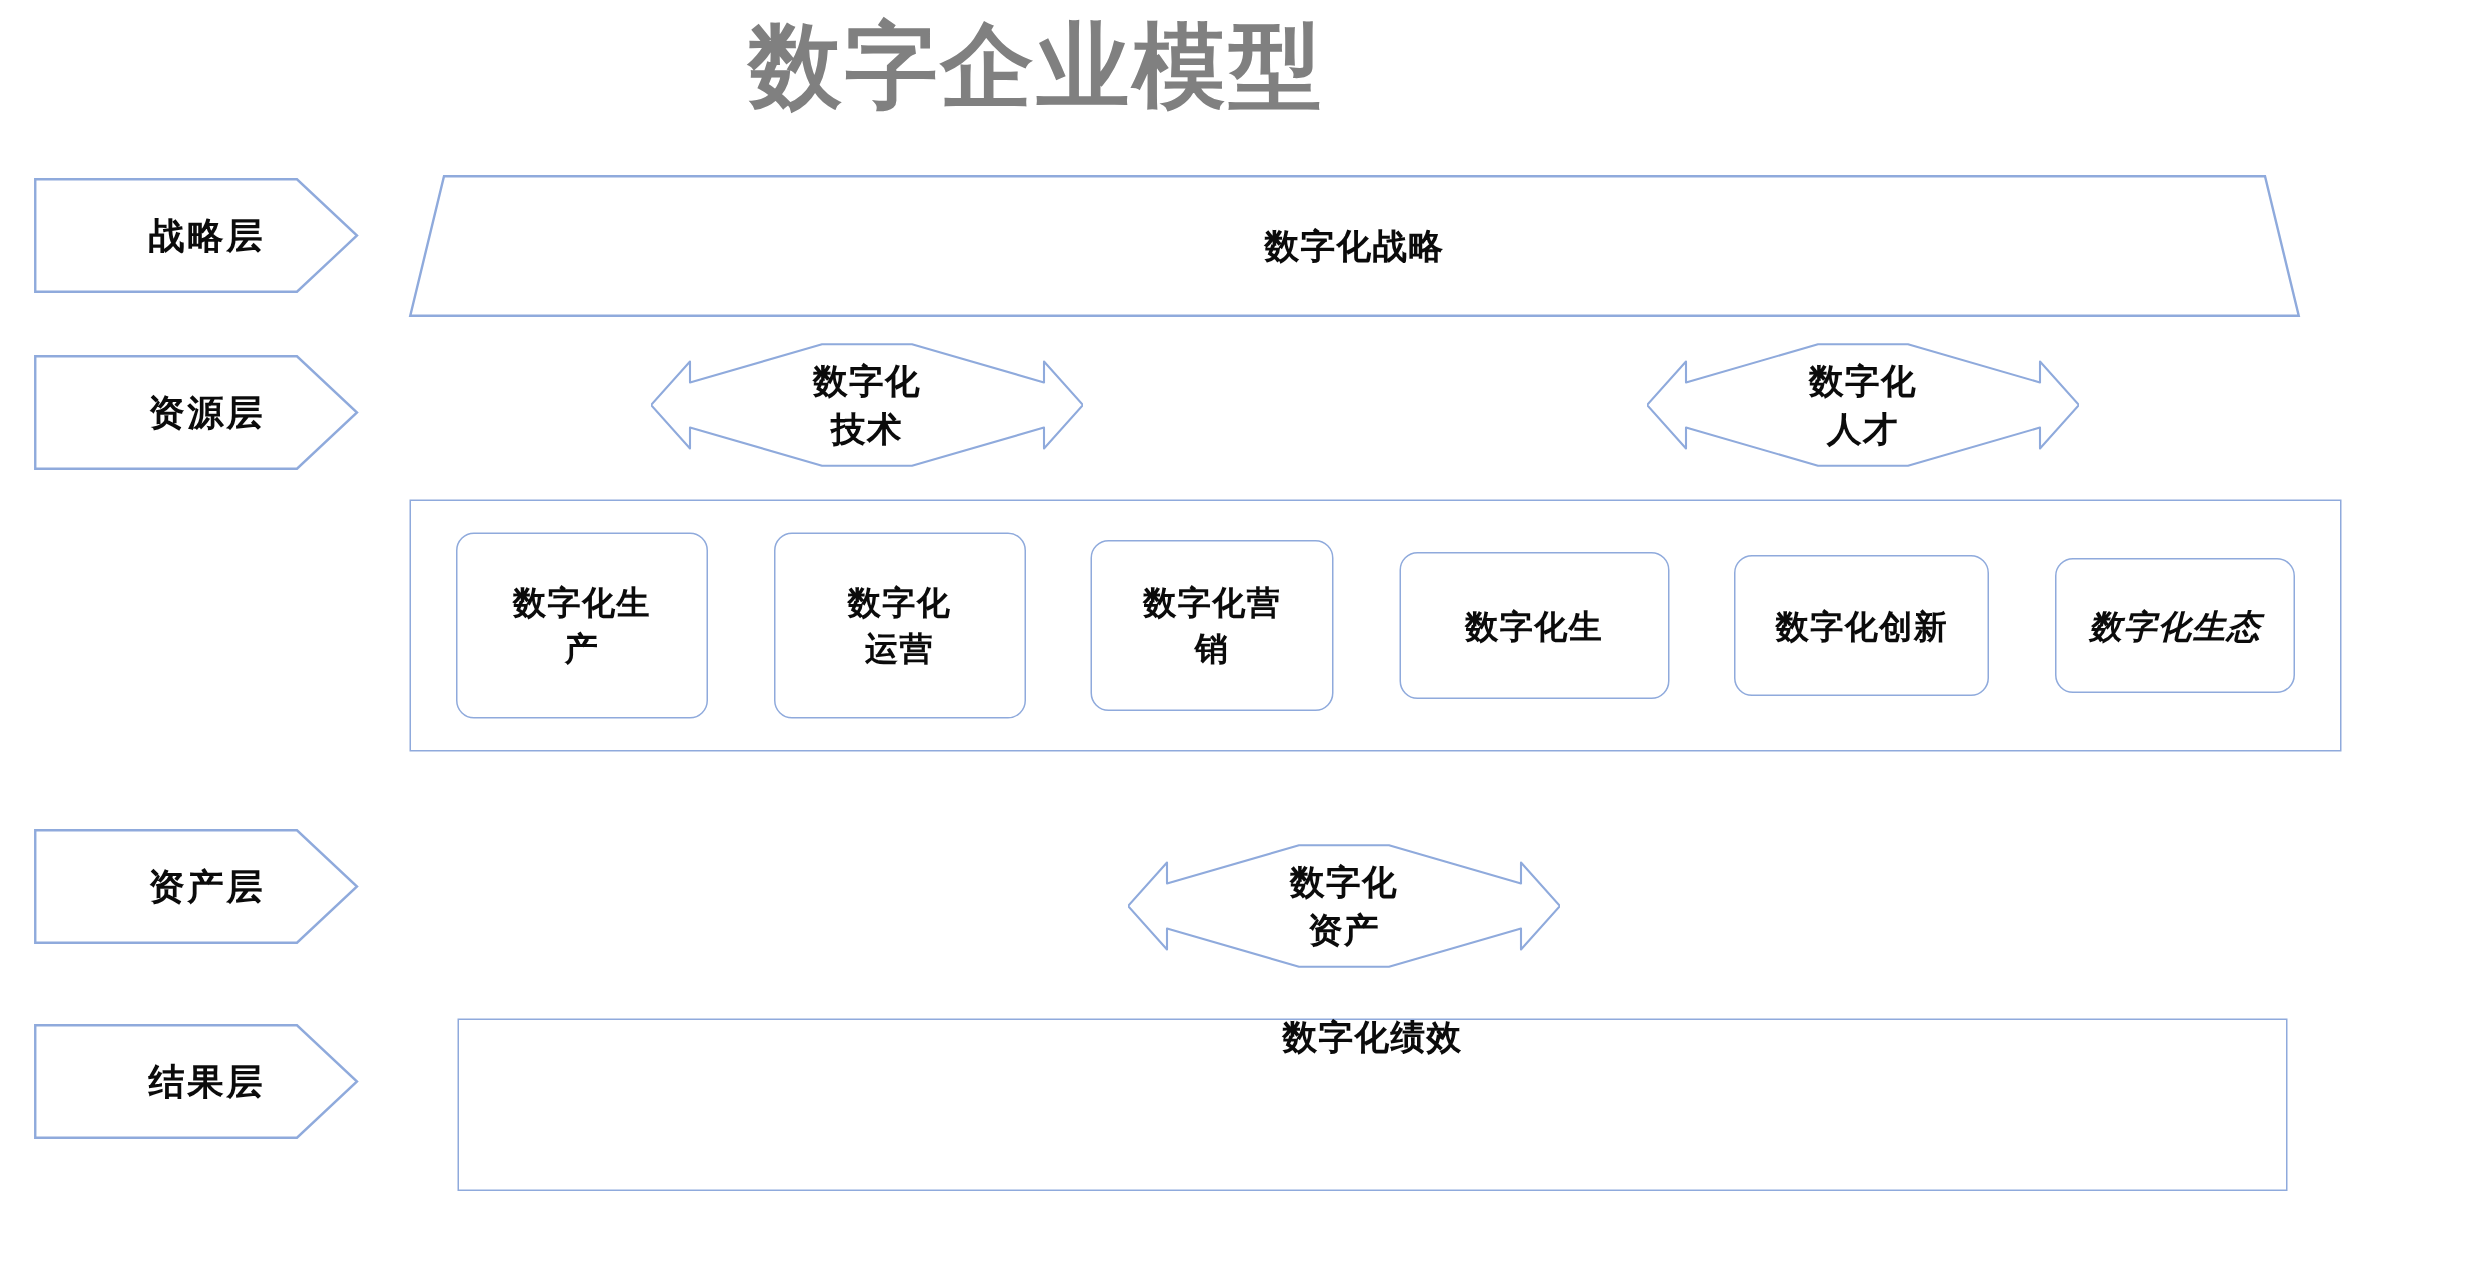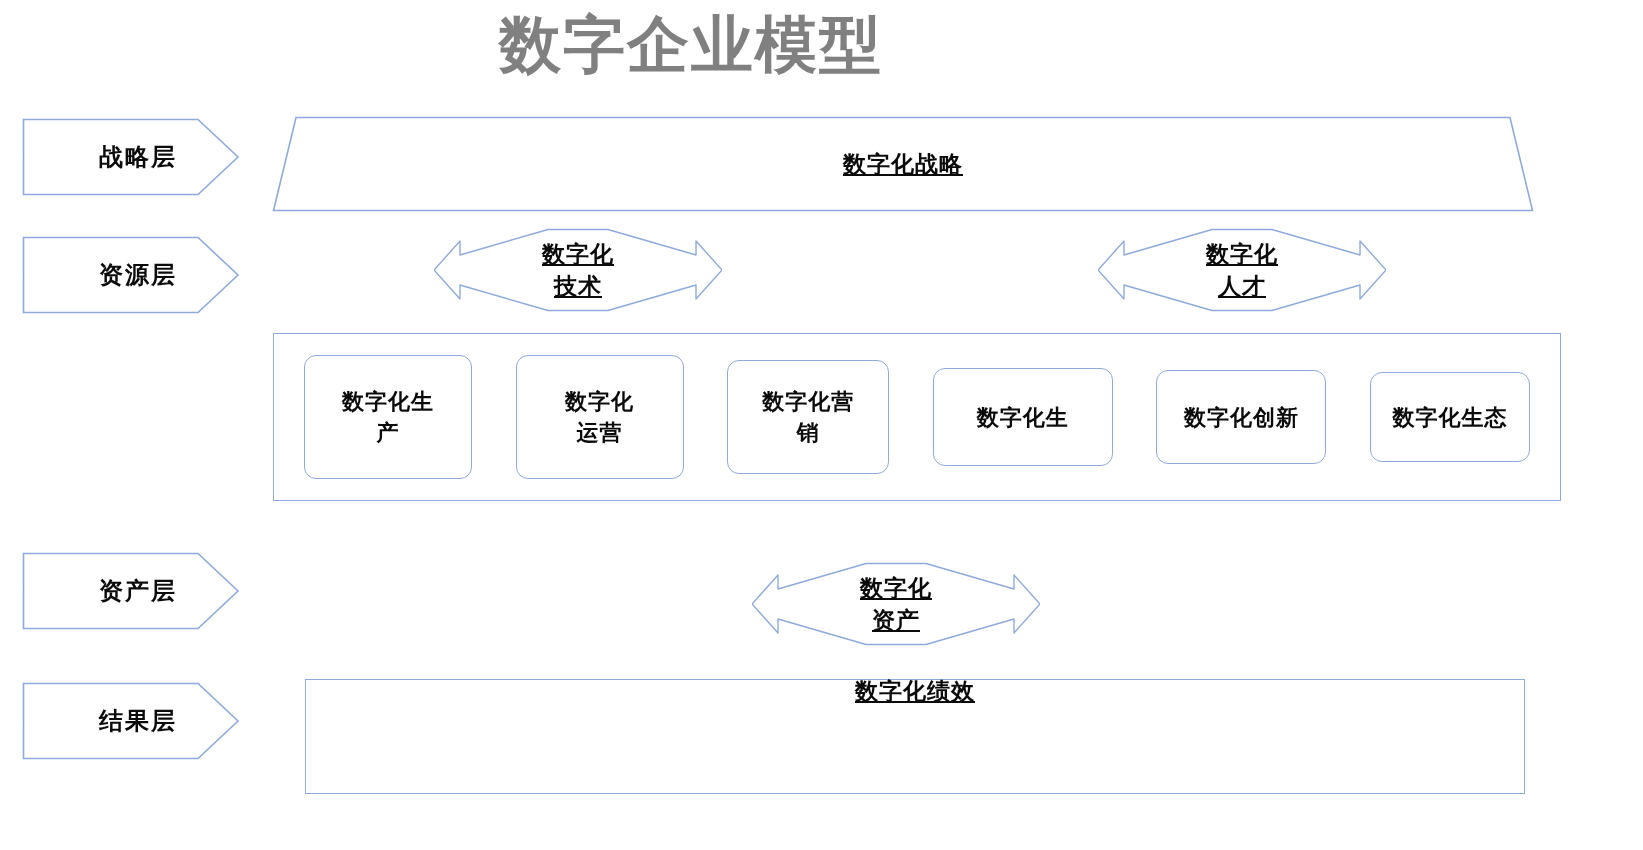--- a/index.html
+++ b/index.html
@@ -66,21 +66,20 @@
   .shape-text {
     position: absolute;
     display: flex;
     align-items: center;
     justify-content: center;
     text-align: center;
     font-weight: bold;
     color: #0b0b0b;
     letter-spacing: 1px;
     pointer-events: none;
-    text-decoration: underline;
   }
 
   
   #strategy-shape {
     position: absolute;
     left: 272px;
     top: 116px;
     width: 1262px;
     height: 96px;
   }
@@ -256,21 +255,21 @@
     </div>
 
     <div class="capability-box" style="width:180px;height:98px;">
       <span>数字化生</span>
     </div>
 
     <div class="capability-box" style="width:170px;height:94px;">
       <span>数字化创新</span>
     </div>
 
-    <div class="capability-box" style="width:160px;height:90px;">
+    <div class="capability-box" style="width:160px;height:90px;font-style:italic;">
       <span>数字化生态</span>
     </div>
 
   </div>
 
   <svg id="asset-arrow-shape" class="dbl-arrow-svg" viewBox="0 0 288 84" preserveAspectRatio="none">
     <path d="M0 42 L26 13 L26 27 L114 1.5 L174 1.5 L262 27 L262 13 L288 42
              L262 71 L262 57 L174 82.5 L114 82.5 L26 57 L26 71 Z" fill="#ffffff" stroke="#8faadc" stroke-width="1.4" stroke-linejoin="round" vector-effect="non-scaling-stroke"></path>
   </svg>
   <div class="shape-text dbl-arrow-text" id="asset-arrow-label">

